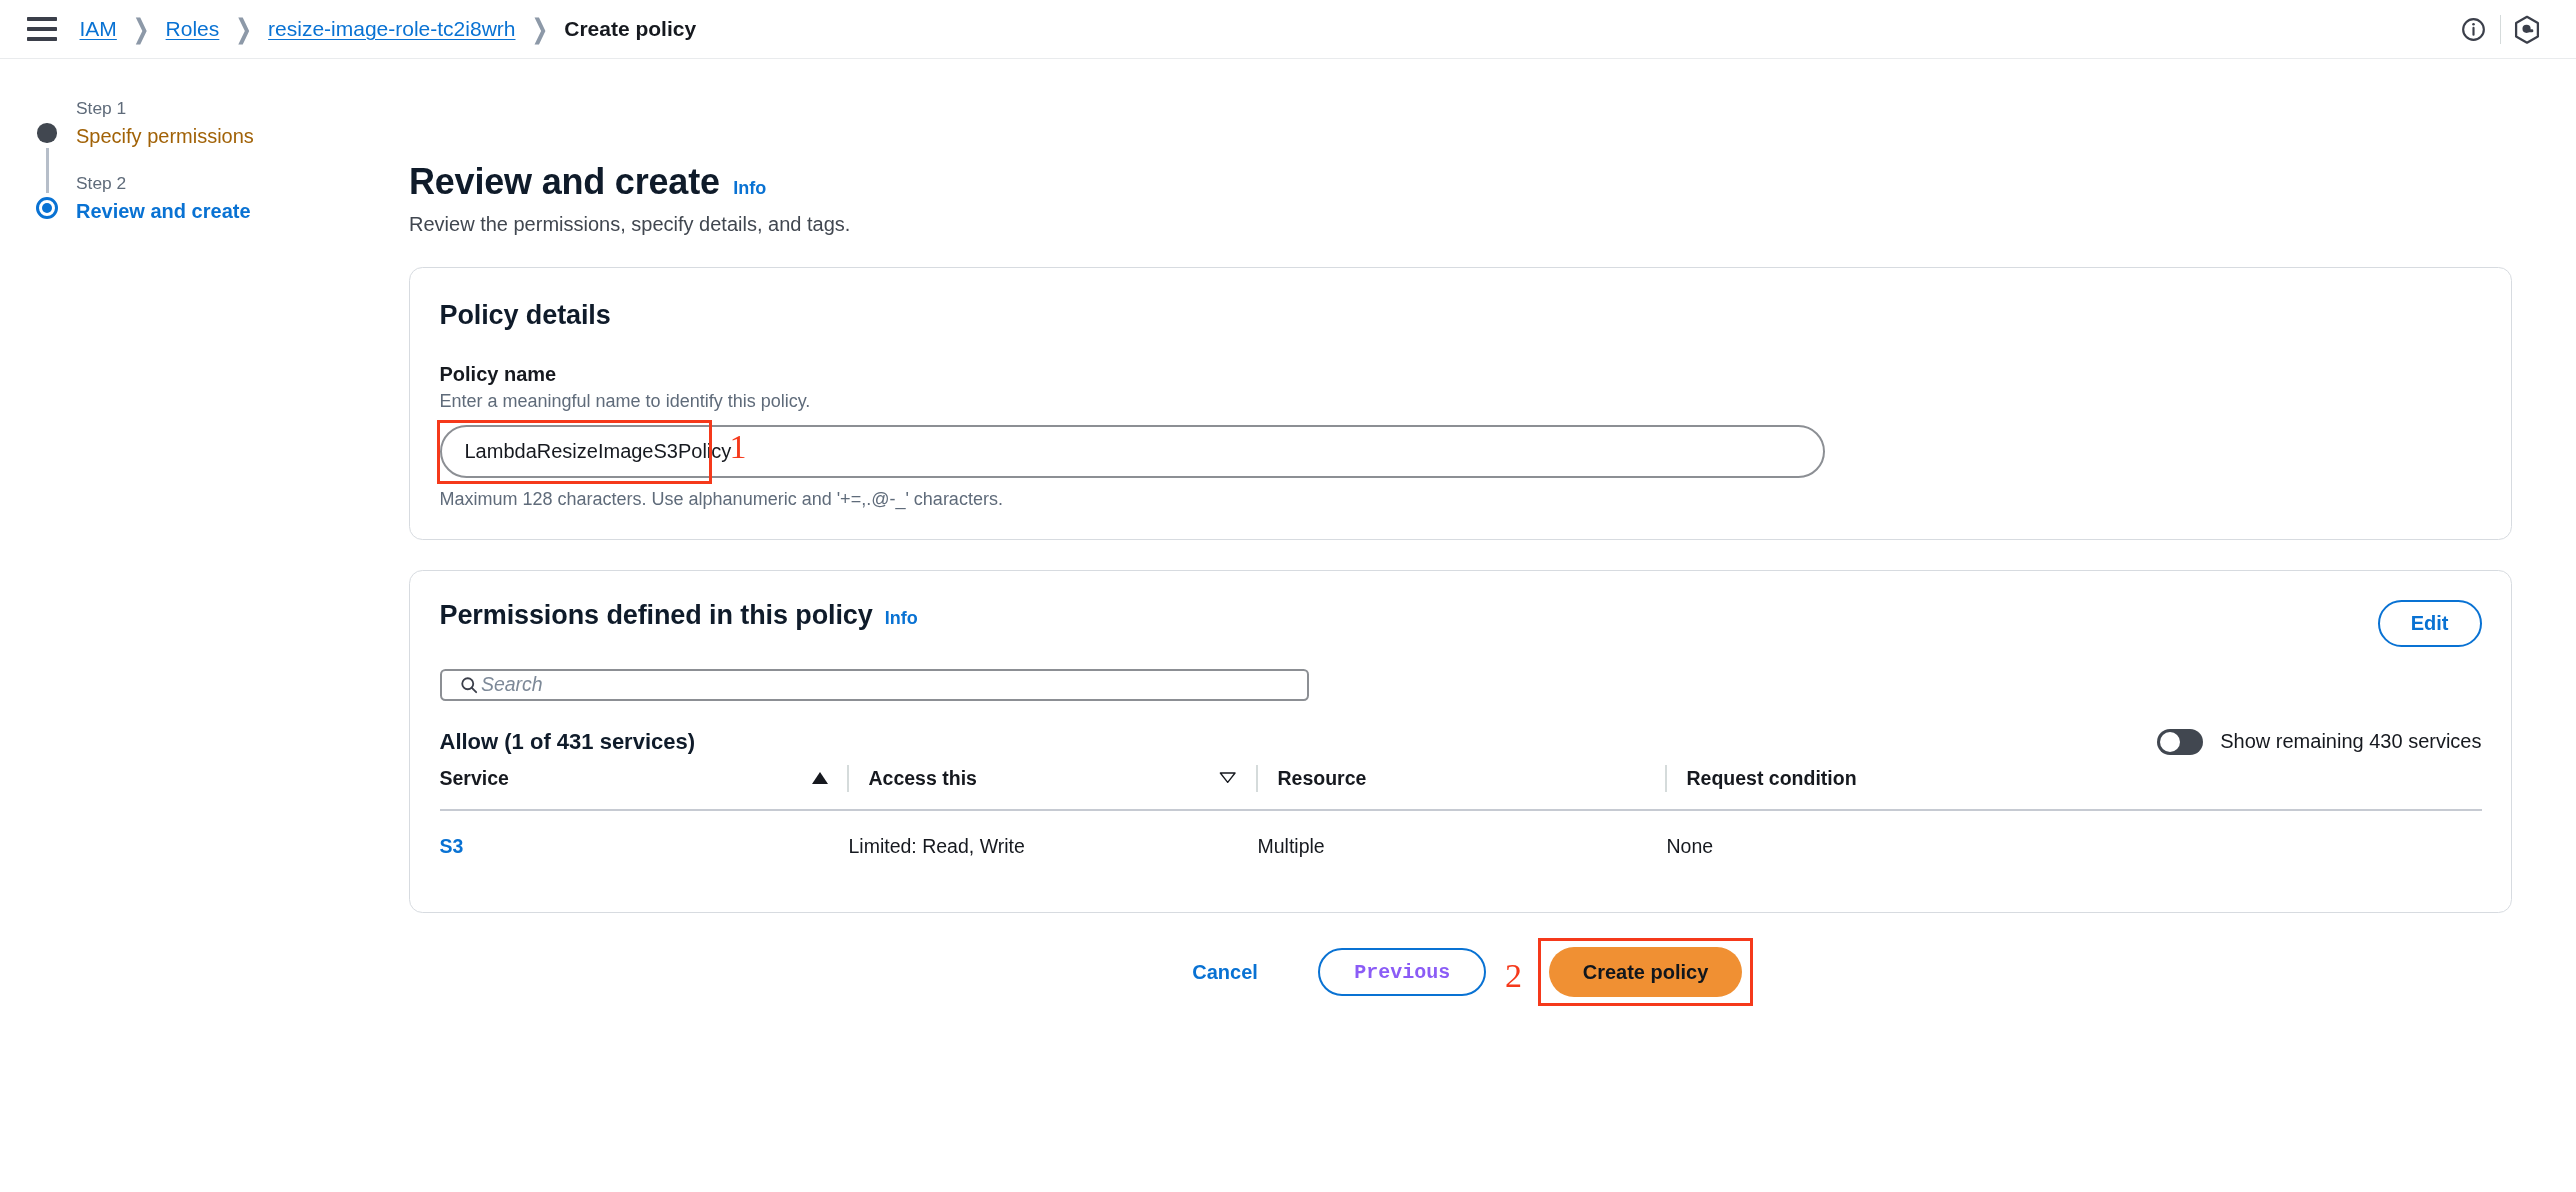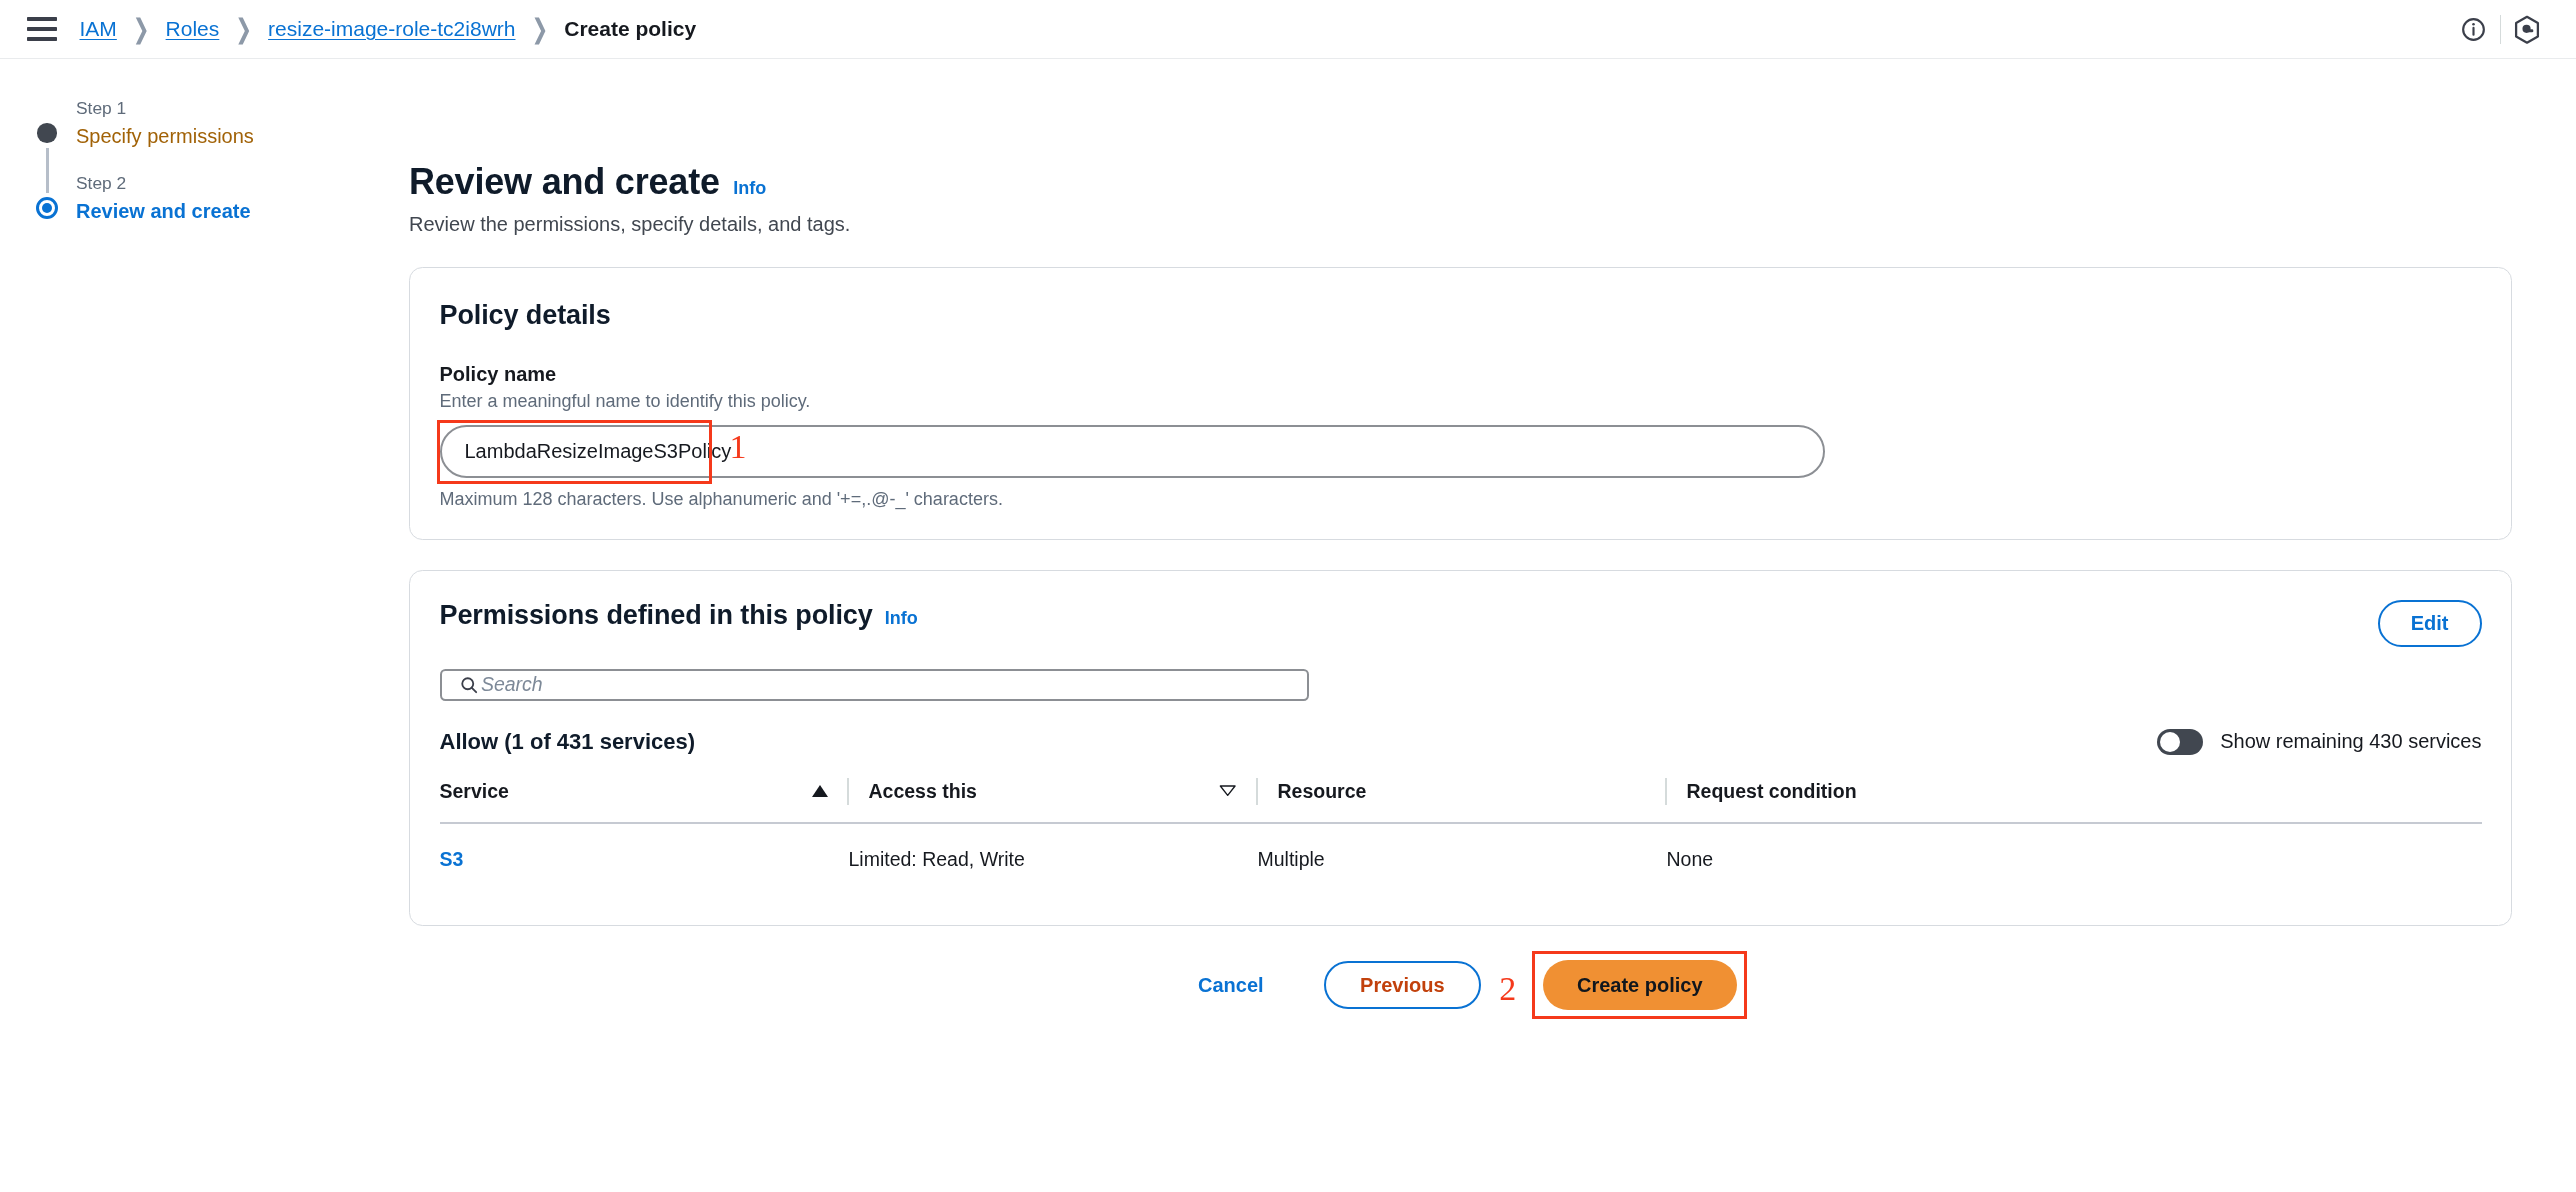--- a/index.html
+++ b/index.html
@@ -339,21 +339,21 @@
     border-radius: 50%;
     background: #fff;
   }
   .toggle-label {
     font-size: 20px;
     color: #16191f;
   }
 
   
   table.perm-table {
-    margin-top: 23px;
+    margin-top: 10px;
     width: 100%;
     border-collapse: collapse;
     table-layout: fixed;
   }
   table.perm-table th {
     text-align: left;
     font-size: 19.5px;
     font-weight: 700;
     color: #16191f;
     padding: 0 0 17.4px 0;
@@ -407,28 +407,28 @@
     font-weight: 700;
     background: none;
     border: none;
     cursor: pointer;
     font-family: "Liberation Sans", sans-serif;
     padding: 10.7px 19px;
     margin-right: 29.5px;
   }
   .btn-previous {
     border: 2.7px solid #0972d3;
-    color: #c2410c;
+    color: #8b5cf6;
     background: #fff;
     font-size: 20px;
     font-weight: 700;
     border-radius: 31px;
     padding: 10.7px 34px;
     cursor: pointer;
-    font-family: Liberation Sans, sans-serif;
+    font-family: Liberation Mono, monospace;
   }
   .btn-primary {
     background: #ec9game;
     background: #f09033;
     color: #10161d;
     border: none;
     font-size: 20px;
     font-weight: 700;
     border-radius: 31px;
     padding: 13.4px 34px;

